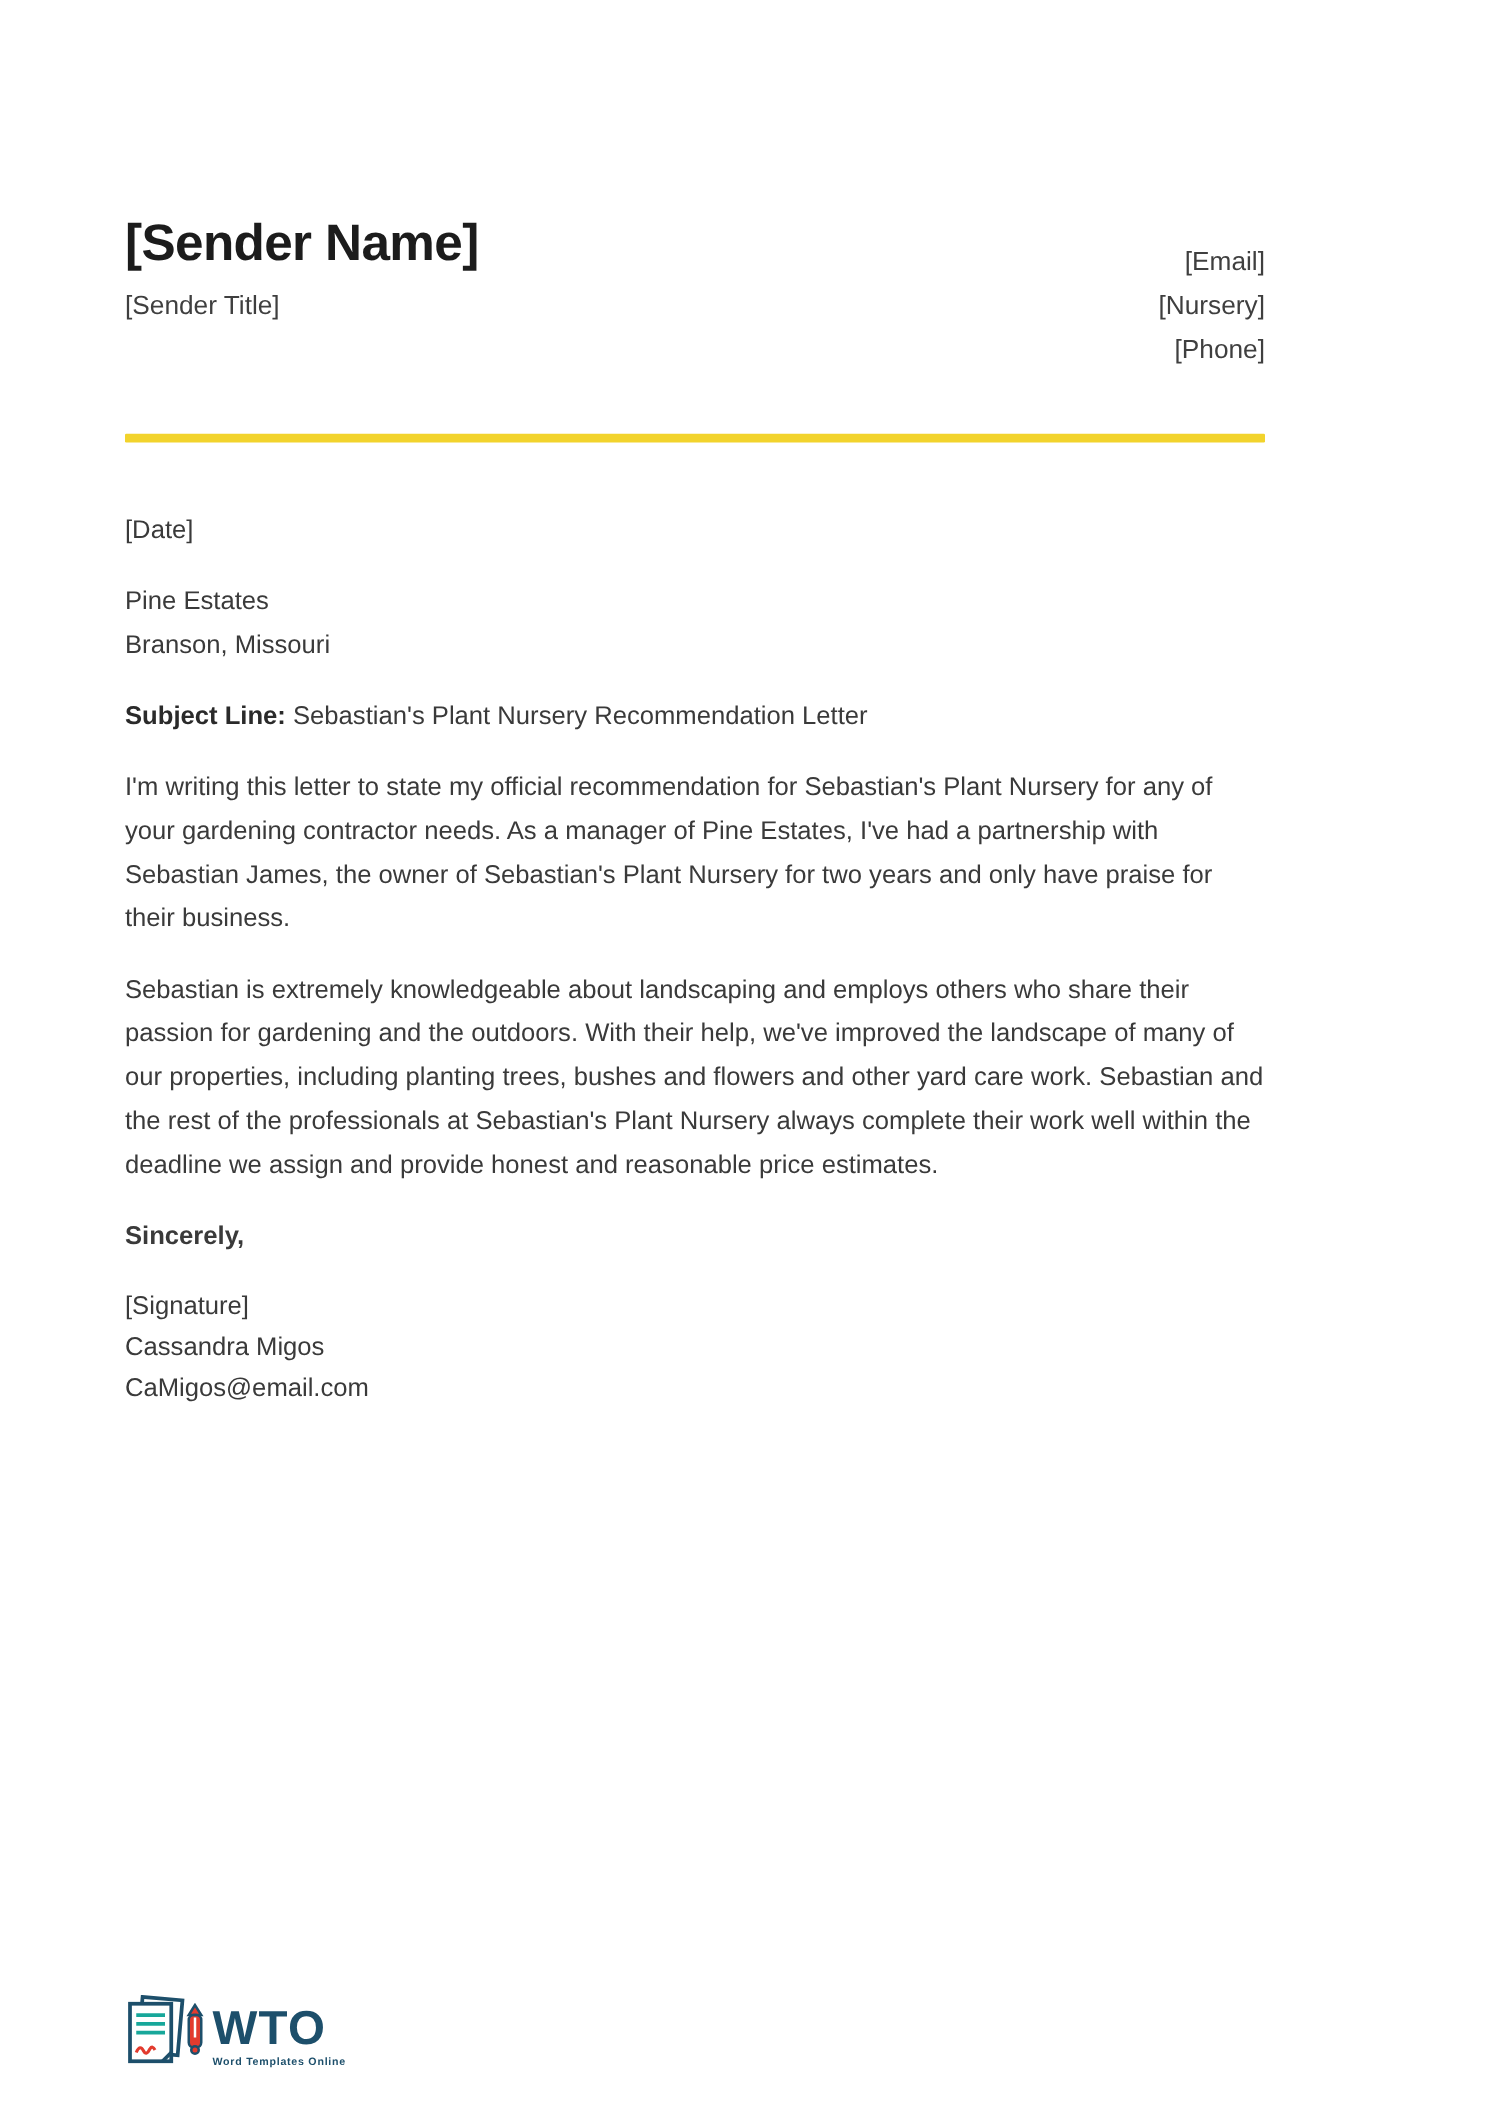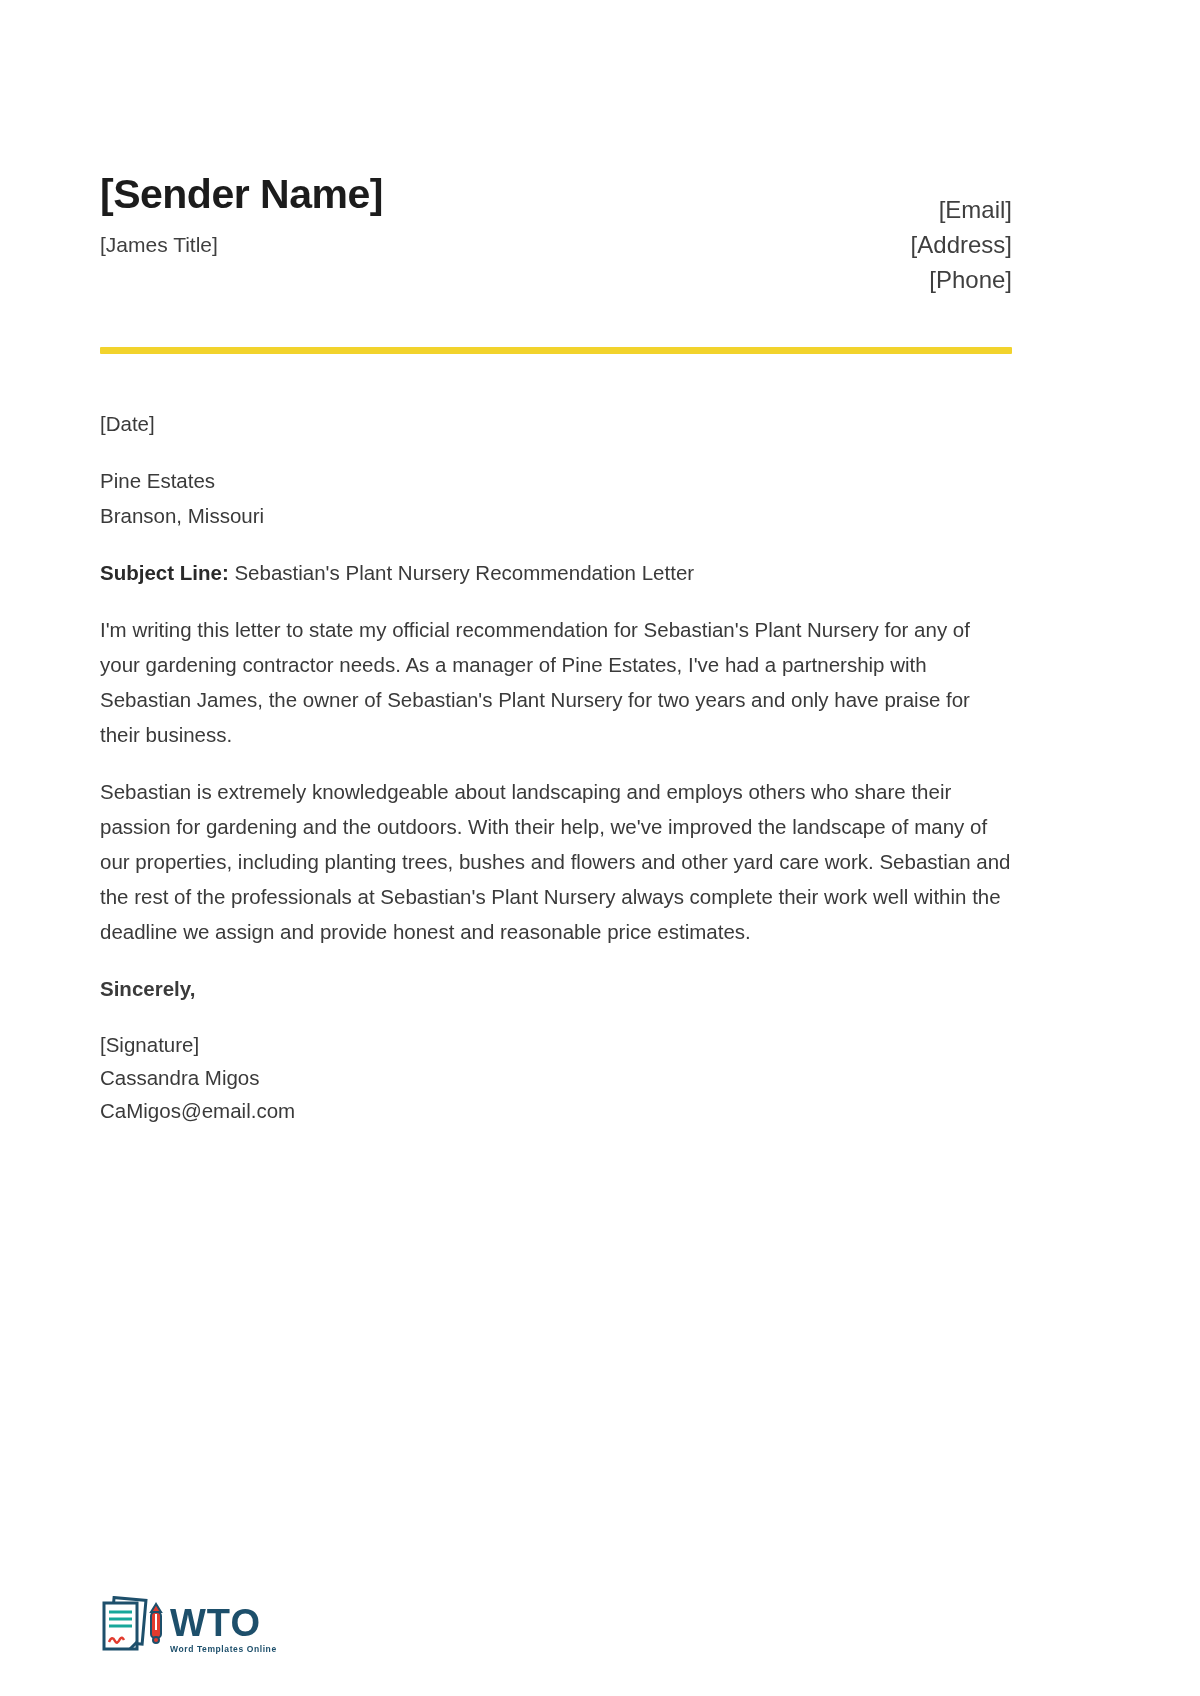--- a/index.html
+++ b/index.html
@@ -36,21 +36,21 @@
     letter-spacing: -0.5px;
     line-height: 1.1;
   }
   .sender-title {
     font-size: 21px;
     color: #3f3f3f;
     margin-top: 16px;
   }
   .contact-block {
     text-align: right;
-    font-size: 24px;
+    font-size: 21px;
     color: #3f3f3f;
     line-height: 35px;
     margin-top: 20px;
   }
   .divider {
     height: 7px;
     margin-top: 50px;
     border-radius: 1px;
   }
   
@@ -95,25 +95,25 @@
 </style>
 </head>
 <body>
 
 <div class="page">
   <div class="content">
 
     <div class="letter-head">
       <div>
         <div class="sender-name">[Sender Name]</div>
-        <div class="sender-title">[James Title]</div>
+        <div class="sender-title">[Sender Title]</div>
       </div>
       <div class="contact-block">
         <div>[Email]</div>
-        <div>[Address]</div>
+        <div>[Nursery]</div>
         <div>[Phone]</div>
       </div>
     </div>
 
     <div class="divider" id="divider" style="background: rgb(242, 211, 44);"></div>
 
     <div class="letter-body">
       <div class="date-line">[Date]</div>
 
       <div class="recipient">

